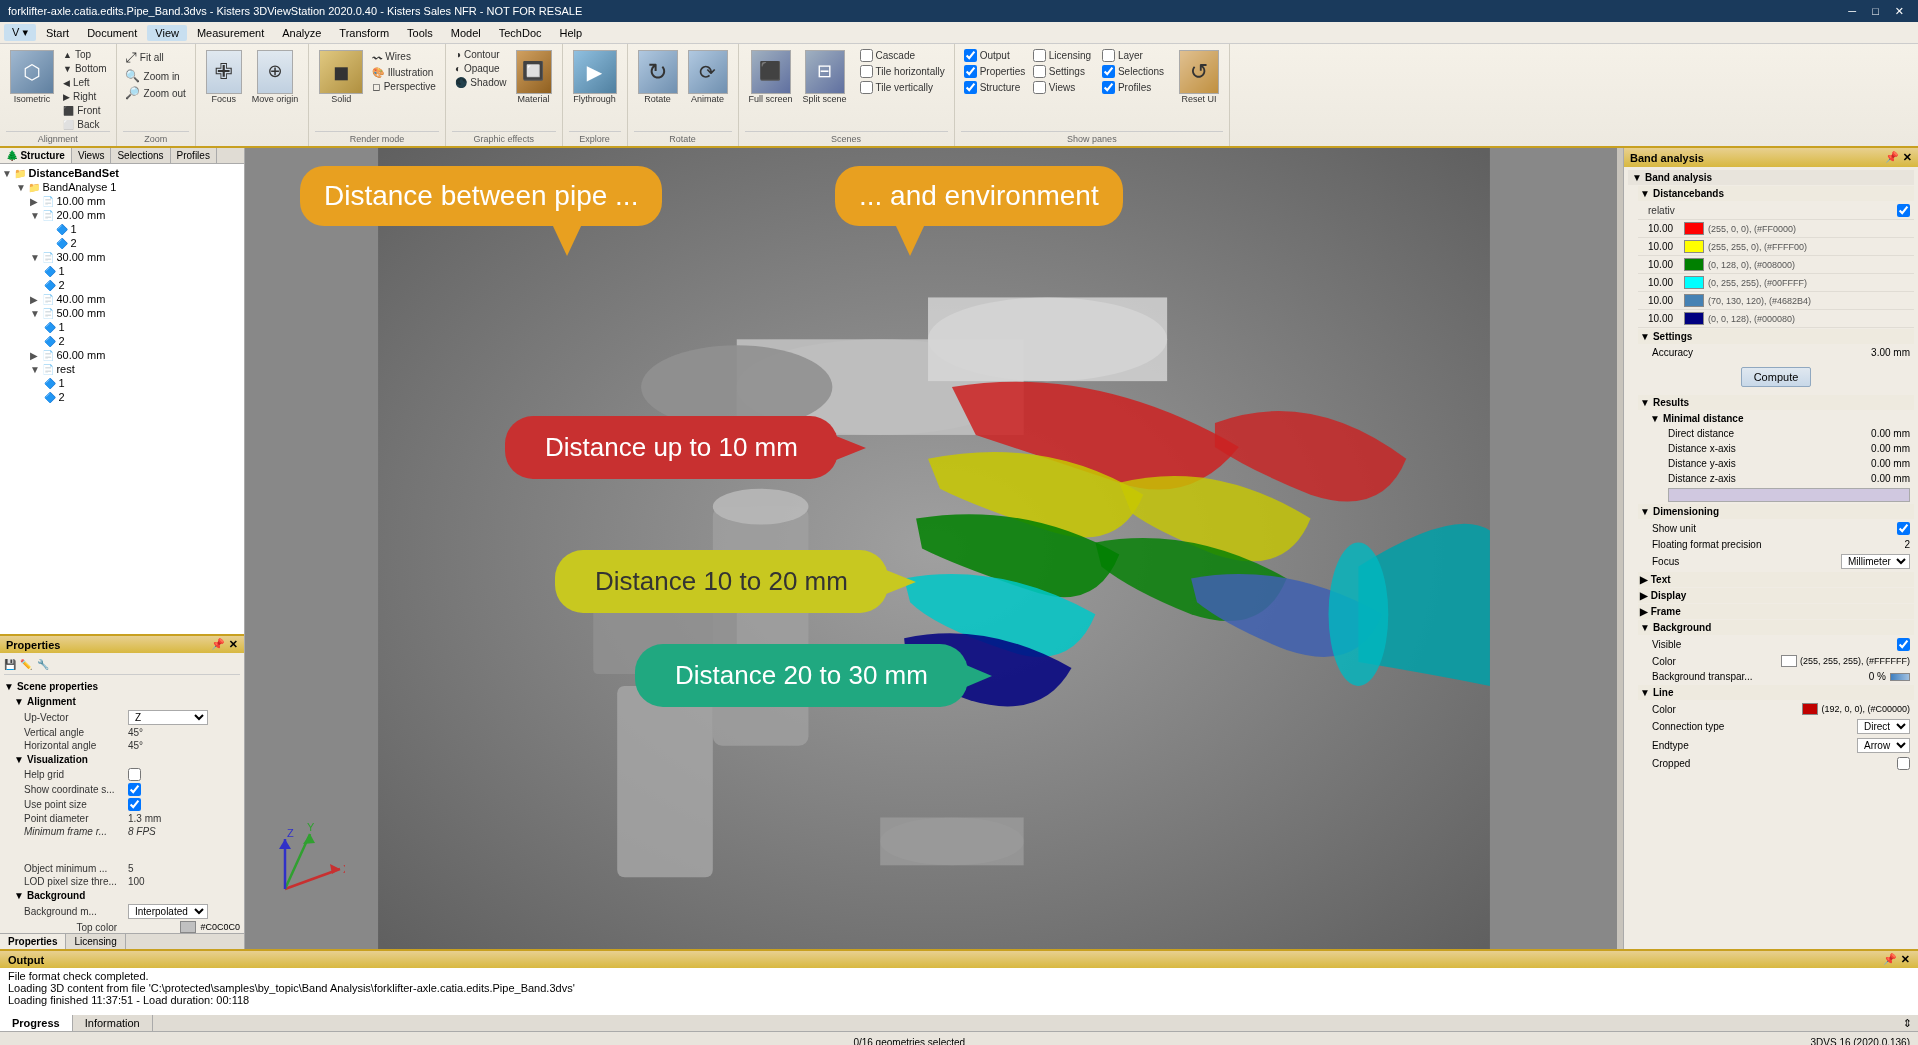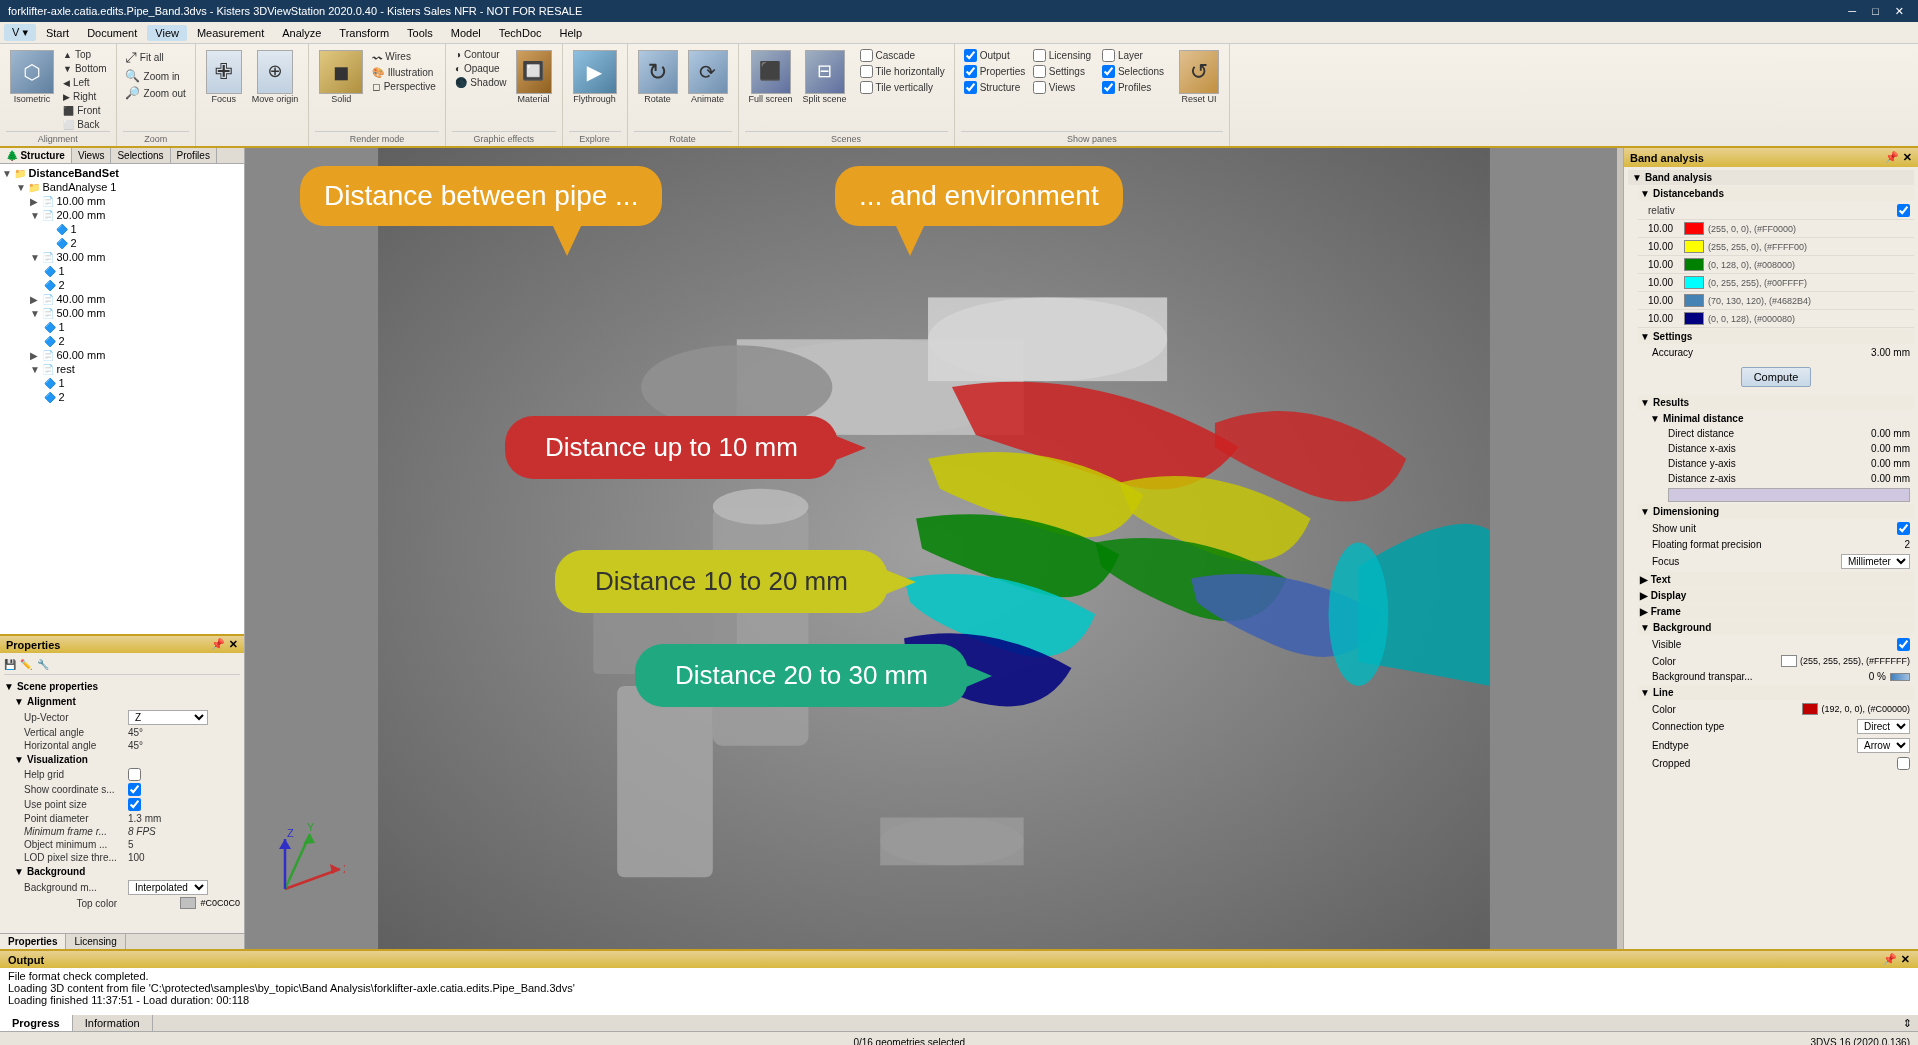--- a/index.html
+++ b/index.html
@@ -758,21 +758,21 @@
           <input type="checkbox" checked="" style="">
         </div>
         <div class="props-row" style="padding-left:20px;">
           <span class="props-label">Point diameter</span>
           <span class="props-value">1.3 mm</span>
         </div>
         <div class="props-row" style="padding-left:20px;font-style:italic;">
           <span class="props-label">Minimum frame r...</span>
           <span class="props-value">8 FPS</span>
         </div>
-        <div class="props-row" style="padding-left:20px;">
+        <div class="props-row" style="padding-left:20px;margin-top:24px;">
           <span class="props-label">Object minimum ...</span>
           <span class="props-value">5</span>
         </div>
         <div class="props-row" style="padding-left:20px;">
           <span class="props-label">LOD pixel size thre...</span>
           <span class="props-value">100</span>
         </div>
 
         <div class="props-section-header" style="padding-left:10px;">
           <span>▼</span>

